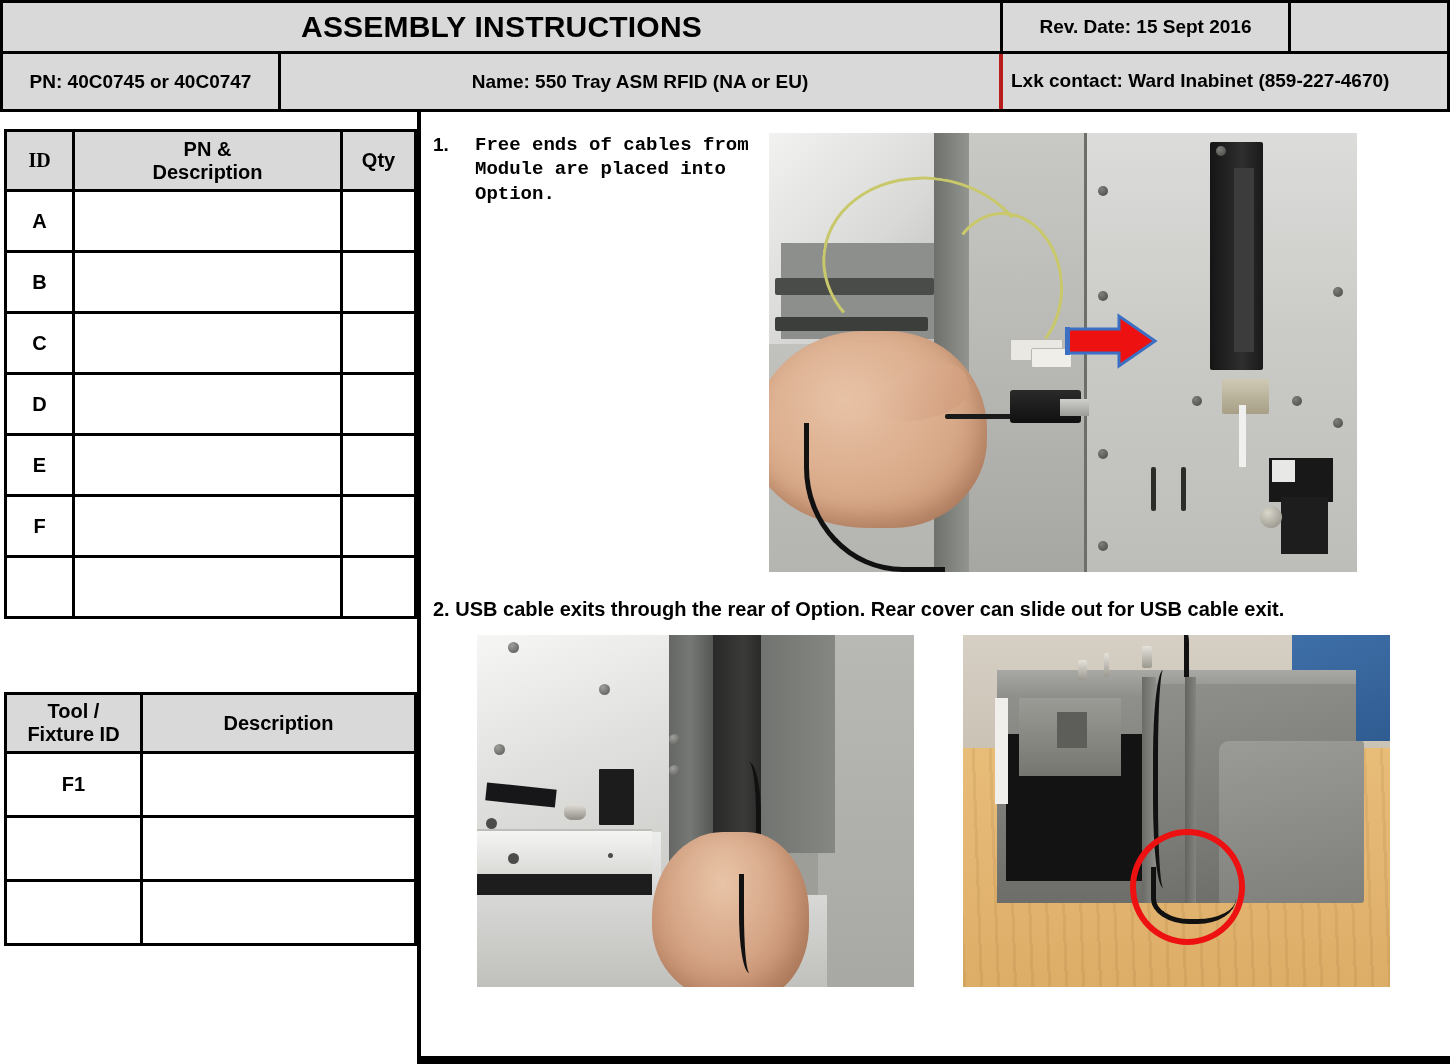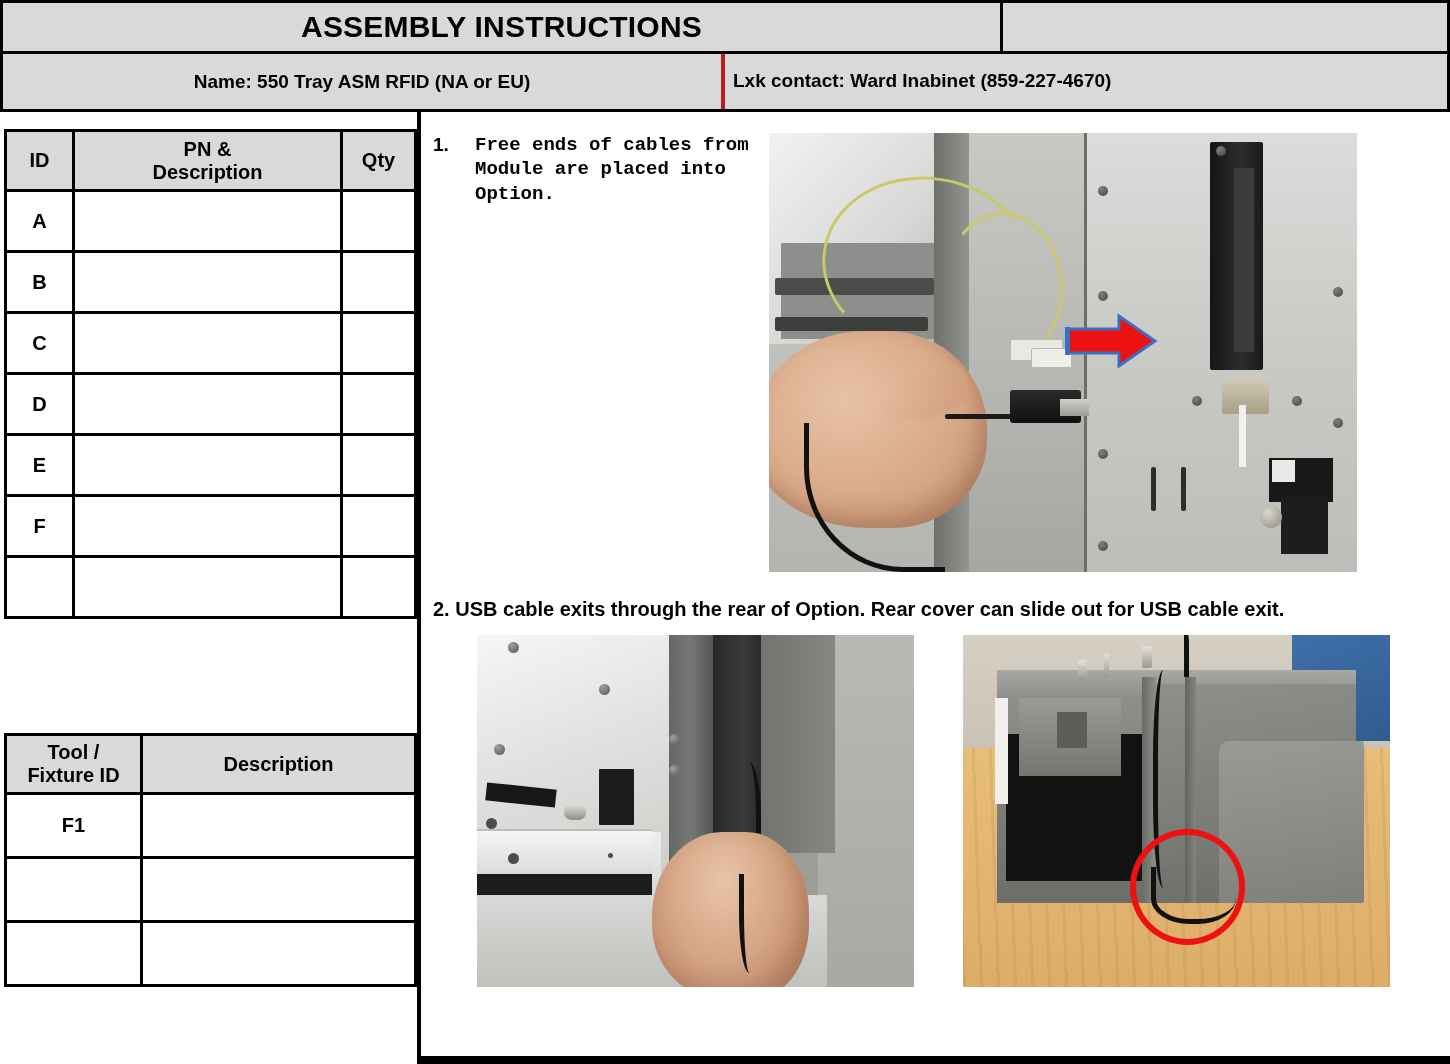--- a/index.html
+++ b/index.html
@@ -110,32 +110,32 @@
     font-size: 20px;
     font-weight: bold;
     text-align: center;
     height: 61px;
   }
 
   
   .parts-col-id   { width: 68px; }
   .parts-col-desc { width: 268px; }
   .parts-col-qty  { width: 74px; }
-  .parts-head-id   { height: 60px; }
+  .parts-head-id   { height: 60px; font-family: Liberation Serif, serif; }
   .parts-head-desc { height: 60px; }
   .parts-head-qty  { height: 60px; }
 
   
   .tool-table { margin-top: 0; }
   .tool-col-id   { width: 136px; }
   .tool-col-desc { width: 274px; }
   .tool-table th { height: 59px; }
   .tool-table td { height: 64px; }
 
-  .tool-wrap { margin-top: 114px; }
+  .tool-wrap { margin-top: 73px; }
 
   
   .right-col {
     flex: 1 1 auto;
     position: relative;
     border-left: 4px solid #000;
     border-bottom: 4px solid #000;
     margin: 0 0 0 0;
   }
 
@@ -342,22 +342,24 @@
   .circle-annot { position:absolute; border:6px solid #ee1111; border-radius:50%; }
 
   .frame-bottom { position:absolute; left:0; bottom:0; width:100%; height:4px; background:#000; }
 </style>
 </head>
 <body>
 
 <div class="doc-header">
   <div class="hdr-row hdr-row-1">
     <div class="hdr-cell hdr-title">ASSEMBLY INSTRUCTIONS</div>
+    <div class="hdr-cell hdr-revdate">Rev. Date: 15 Sept 2016</div>
   </div>
   <div class="hdr-row hdr-row-2">
+    <div class="hdr-cell hdr-pn">PN:  40C0745 or 40C0747</div>
     <div class="hdr-cell hdr-name">Name:  550 Tray ASM RFID (NA or EU)</div>
     <div class="hdr-cell hdr-contact">Lxk contact: Ward Inabinet (859-227-4670)</div>
   </div>
 </div>
 
 <div class="doc-body">
 
   <div class="left-col">
 
     <table class="grid-table parts-table">

